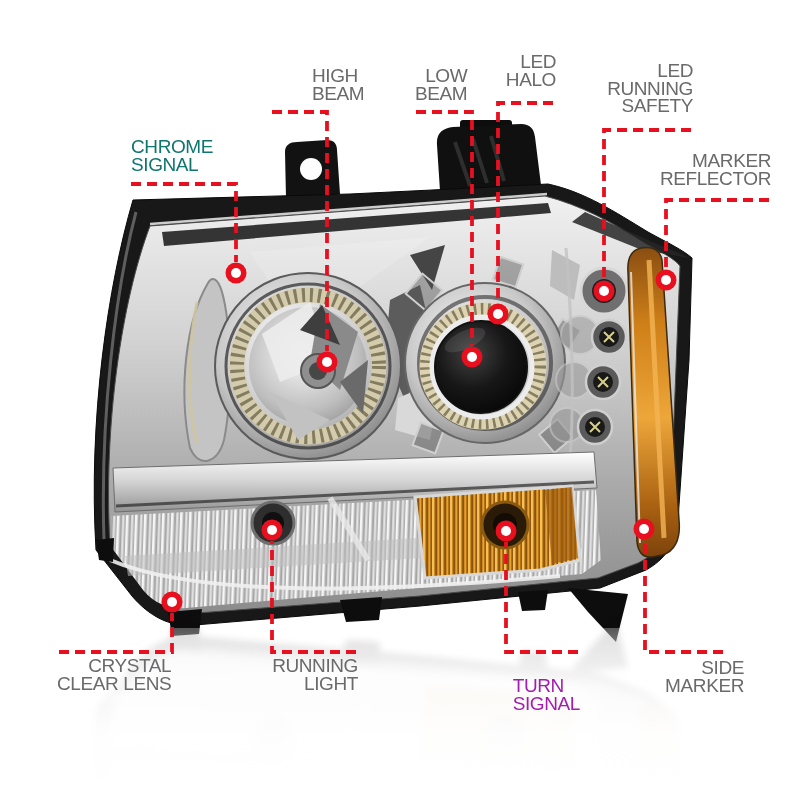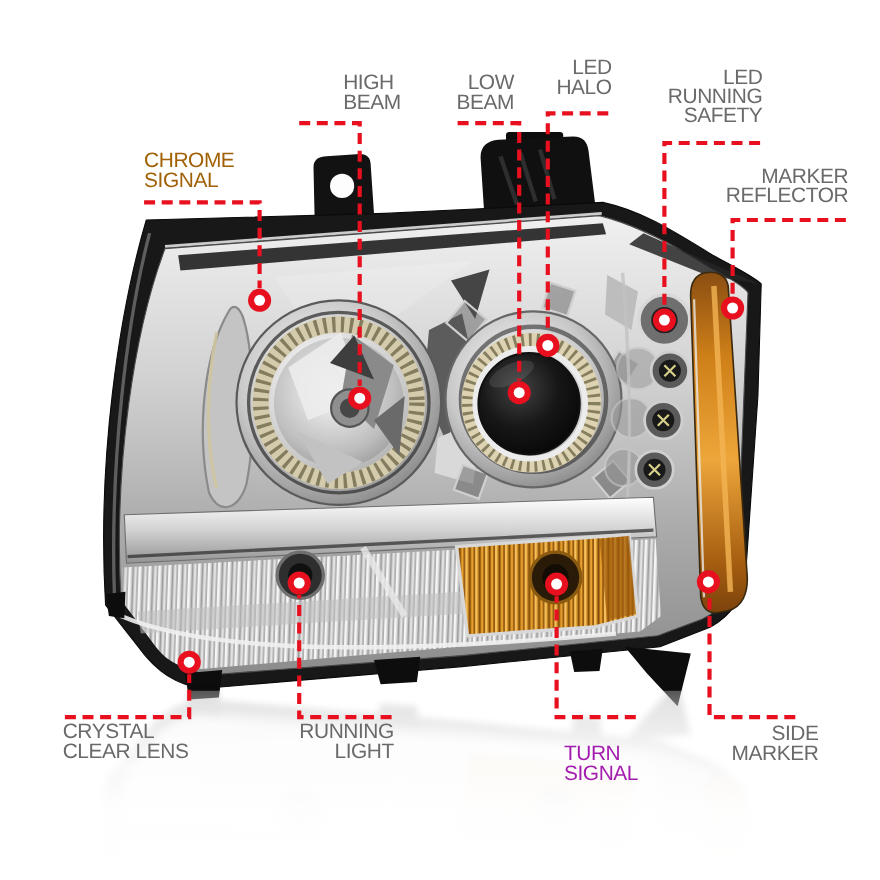--- a/index.html
+++ b/index.html
@@ -259,21 +259,21 @@
         <polyline points="578,652 506,652 506,542" fill="none" stroke="#e8101f" stroke-width="3.8" stroke-dasharray="10 6"></polyline>
         <circle cx="506" cy="531" r="10.5" fill="#e8101f"></circle>
         <circle cx="506" cy="531" r="5" fill="#ffffff"></circle>
         <polyline points="723,652 645,652 645,540" fill="none" stroke="#e8101f" stroke-width="3.8" stroke-dasharray="10 6"></polyline>
         <circle cx="644" cy="529" r="10.5" fill="#e8101f"></circle>
         <circle cx="644" cy="529" r="5" fill="#ffffff"></circle>
       </g>
 </svg>
 
 <div id="labels">
-      <div class="callout-label" style="color: #a16207; top: 138px; left: 131px; text-align: left;">
+      <div class="callout-label" style="color: #0f766e; top: 138px; left: 131px; text-align: left;">
         <div>CHROME</div>
         <div>SIGNAL</div>
       </div>
       <div class="callout-label" style="color: rgb(106, 106, 108); top: 67px; left: 272px; text-align: left; margin-left: 40px;">
         <div>HIGH</div>
         <div>BEAM</div>
       </div>
       <div class="callout-label" style="color: rgb(106, 106, 108); top: 67px; left: 415px; text-align: right;">
         <div>LOW</div>
         <div>BEAM</div>
@@ -284,21 +284,21 @@
       </div>
       <div class="callout-label" style="color: rgb(106, 106, 108); top: 62px; right: 107px; text-align: right;">
         <div>LED</div>
         <div>RUNNING</div>
         <div>SAFETY</div>
       </div>
       <div class="callout-label" style="color: rgb(106, 106, 108); top: 152px; right: 29px; text-align: right;">
         <div>MARKER</div>
         <div>REFLECTOR</div>
       </div>
-      <div class="callout-label" style="color: rgb(106, 106, 108); top: 657px; left: 57px; text-align: left;">
+      <div class="callout-label" style="color: rgb(106, 106, 108); top: 657px; left: 57px; text-align: right;">
         <div>CRYSTAL</div>
         <div>CLEAR LENS</div>
       </div>
       <div class="callout-label" style="color: rgb(106, 106, 108); top: 657px; right: 442px; text-align: right;">
         <div>RUNNING</div>
         <div>LIGHT</div>
       </div>
       <div class="callout-label" style="color: #a21caf; top: 677px; right: 220px; text-align: left;">
         <div>TURN</div>
         <div>SIGNAL</div>

